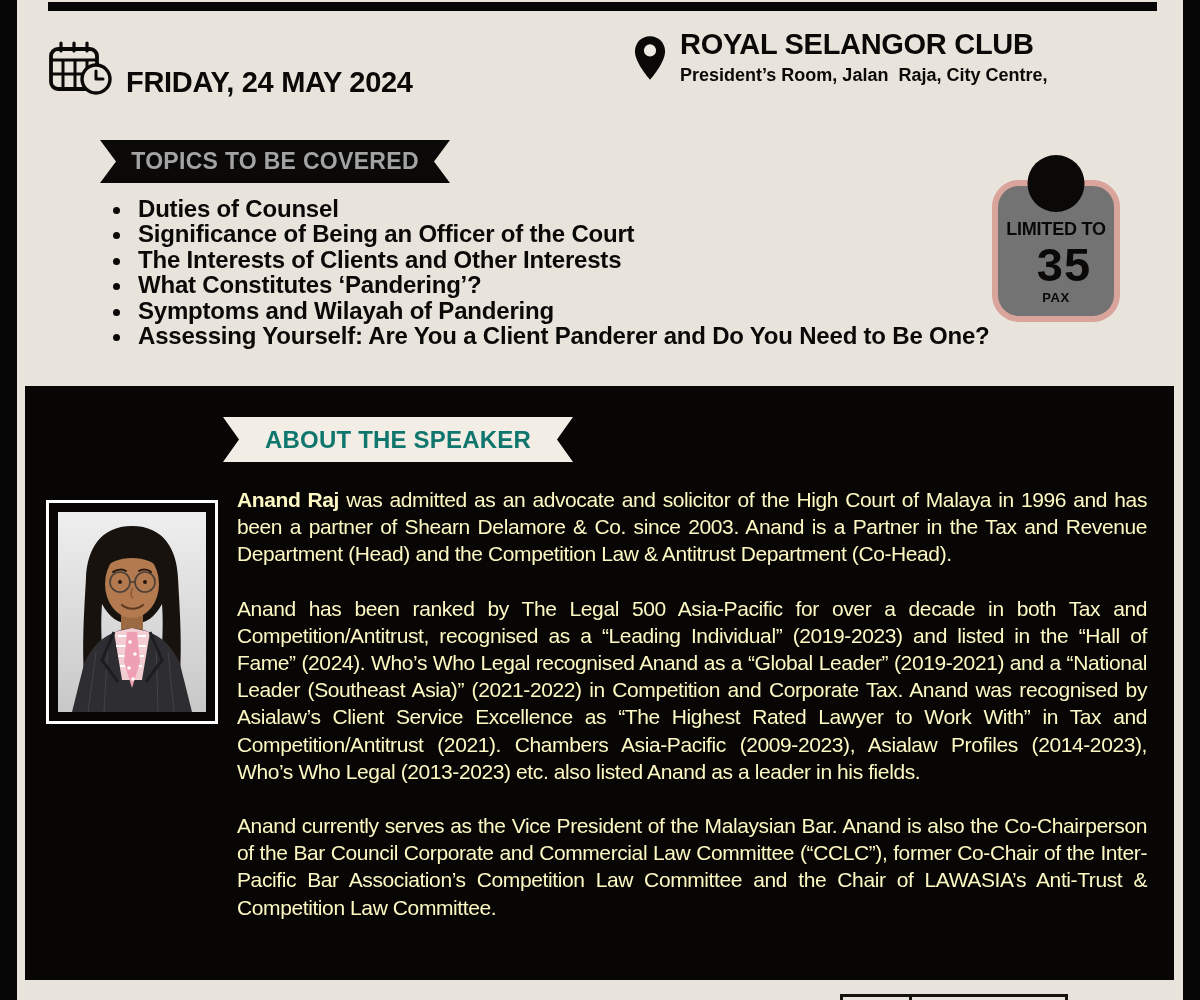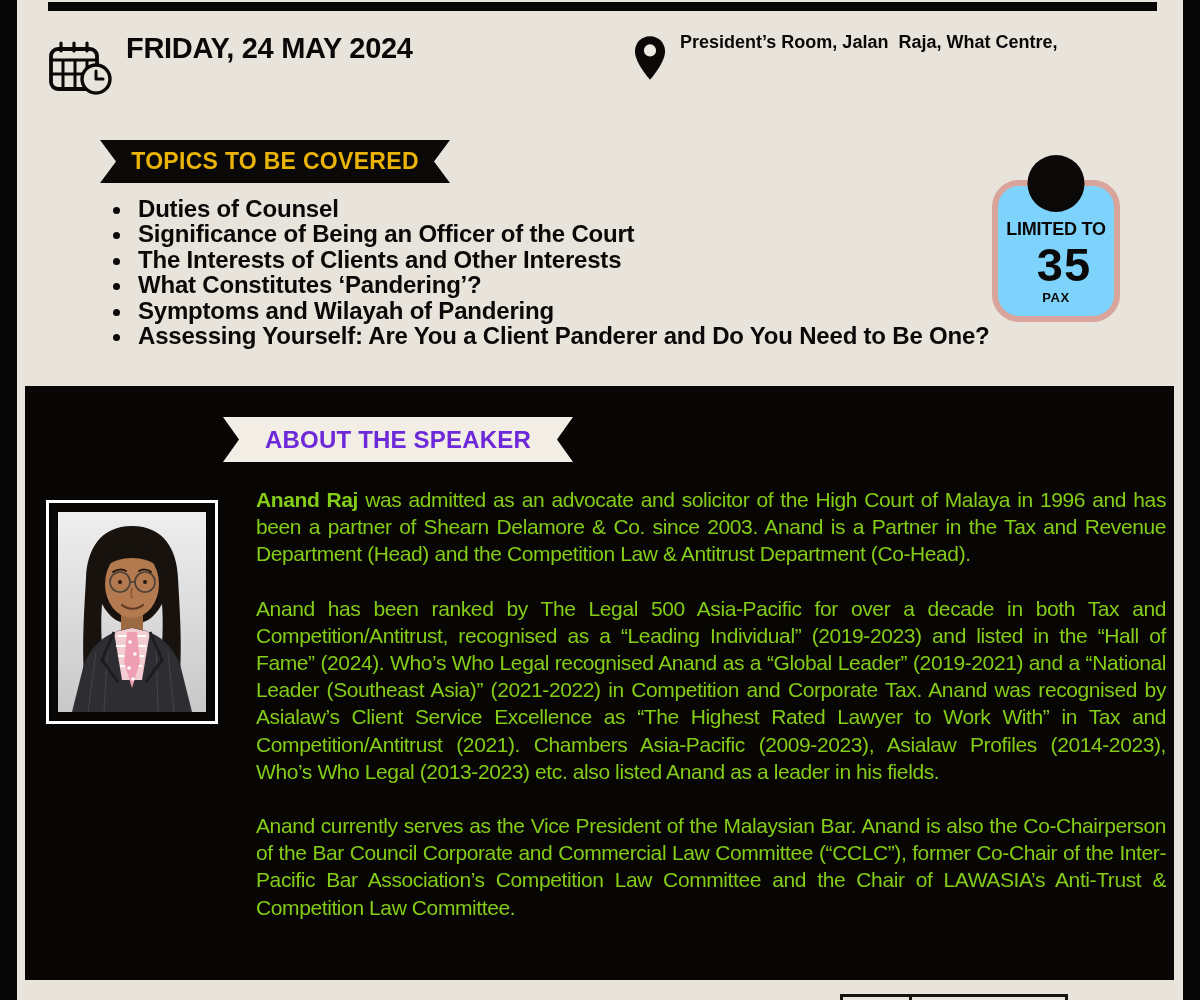--- a/index.html
+++ b/index.html
@@ -7,71 +7,71 @@
     position:relative;width:1200px;height:1000px;margin:0 auto;
     background:#e8e4db;overflow:hidden;
     font-family:"Liberation Sans",sans-serif;color:#0a0908;
   }
   .edge{position:absolute;top:0;width:17px;height:1000px;background:#060606;}
   .edge-left{left:0;}
   .edge-right{left:1183px;}
   .top-bar{position:absolute;left:48px;top:2px;width:1109px;height:9px;background:#060606;}
 
   
-  .schedule{position:absolute;left:48px;top:32px;display:flex;align-items:flex-start;}
+  .schedule{position:absolute;left:48px;top:32px;display:flex;align-items:flex-end;}
   .schedule svg{margin-top:8px;}
   .schedule-text{margin-left:14px;font-weight:bold;font-size:29px;line-height:32px;letter-spacing:-0.3px;}
   .venue{position:absolute;left:634px;top:28px;display:flex;align-items:flex-start;}
   .venue svg{margin-top:6px;}
   .venue-text{margin-left:14px;}
   .venue-name{font-weight:bold;font-size:29px;line-height:33px;letter-spacing:-0.3px;}
   .venue-addr{font-weight:bold;font-size:18px;line-height:22px;white-space:pre-wrap;}
   .venue-addr.first{margin-top:3px;}
 
   
   .ribbon{display:flex;align-items:center;justify-content:center;}
   .topics-banner{
     position:absolute;left:100px;top:140px;width:350px;height:43px;background:#0a0908;
     clip-path:polygon(0 0,100% 0,calc(100% - 16px) 50%,100% 100%,0 100%,16px 50%);
-    color:#eab308;font-weight:bold;font-size:23px;letter-spacing:0.3px;
+    color:#a3a3a3;font-weight:bold;font-size:23px;letter-spacing:0.3px;
   }
   .topics-list{
     position:absolute;left:110px;top:196px;width:880px;margin:0;padding:0 0 0 24px;
     font-weight:bold;font-size:24px;line-height:25.4px;letter-spacing:-0.2px;list-style:disc;
   }
   .topics-list li{margin:0;padding-left:4px;}
 
   
   .badge{
     position:absolute;left:992px;top:180px;width:128px;height:142px;box-sizing:border-box;
-    background:#7dd3fc;border:6px solid #d8a49b;border-radius:27px;
+    background:#737373;border:6px solid #d8a49b;border-radius:27px;
     display:flex;flex-direction:column;align-items:center;
   }
   .badge-circle{position:absolute;left:50%;top:-31px;transform:translateX(-50%);
     width:57px;height:57px;border-radius:50%;background:#0a0908;}
   .badge-top{margin-top:33px;font-weight:bold;font-size:18px;letter-spacing:-0.2px;}
   .badge-number{font-weight:bold;font-size:47px;line-height:50px;letter-spacing:1px;margin-left:16px;}
   .badge-bottom{font-weight:bold;font-size:13px;letter-spacing:0.5px;}
 
   
   .speaker-box{position:absolute;left:25px;top:386px;width:1149px;height:594px;background:#070605;}
   .about-ribbon{
     position:absolute;left:198px;top:31px;width:350px;height:45px;background:#f3eee5;
     clip-path:polygon(0 0,100% 0,calc(100% - 16px) 50%,100% 100%,0 100%,16px 50%);
-    color:#6d28d9;font-weight:bold;font-size:24px;letter-spacing:0.2px;
+    color:#0f766e;font-weight:bold;font-size:24px;letter-spacing:0.2px;
   }
   .photo-frame{
     position:absolute;left:21px;top:114px;width:148px;height:200px;
     border:3px solid #ffffff;background:#070605;padding:9px;
   }
   .photo-frame svg{display:block;}
   .bio{
     position:absolute;left:212px;top:100px;width:910px;
-    color:#84cc16;font-size:21px;line-height:27.2px;letter-spacing:-0.4px;
-    text-align:justify;text-align-last:left;margin-left:19px;
+    color:#fef9c3;font-size:21px;line-height:27.2px;letter-spacing:-0.4px;
+    text-align:justify;text-align-last:left;
   }
   .bio p{margin:0 0 27px 0;}
   .bio b{font-weight:bold;}
 
   
   .bottom-cutoff{
     position:absolute;left:840px;top:994px;width:228px;height:14px;box-sizing:border-box;
     background:#e8e4db;border:3px solid #15130e;
   }
   .cutoff-divider{position:absolute;left:66px;top:0;width:3px;height:100%;background:#15130e;}
@@ -97,21 +97,22 @@
       <div>FRIDAY, 24 MAY 2024</div>
     </div>
   </div>
 
   <div class="venue">
     <svg width="32" height="48" viewBox="0 0 34 48" aria-hidden="true">
       <path d="M17 1 C8 1 1 8 1 17 C1 29 17 47 17 47 C17 47 33 29 33 17 C33 8 26 1 17 1 Z" fill="#0a0908"></path>
       <circle cx="17" cy="16" r="6.5" fill="#f0ece3"></circle>
     </svg>
     <div class="venue-text">
-      <div class="venue-addr first">President’s Room, Jalan  Raja, What Centre,</div>
+      <div class="venue-name">ROYAL SELANGOR CLUB</div>
+      <div class="venue-addr first">President’s Room, Jalan  Raja, City Centre,</div>
     </div>
   </div>
 
   <div class="topics-banner ribbon">
     <span>TOPICS TO BE COVERED</span>
   </div>
   <ul class="topics-list">
     <li>Duties of Counsel</li>
     <li>Significance of Being an Officer of the Court</li>
     <li>The Interests of Clients and Other Interests</li>

